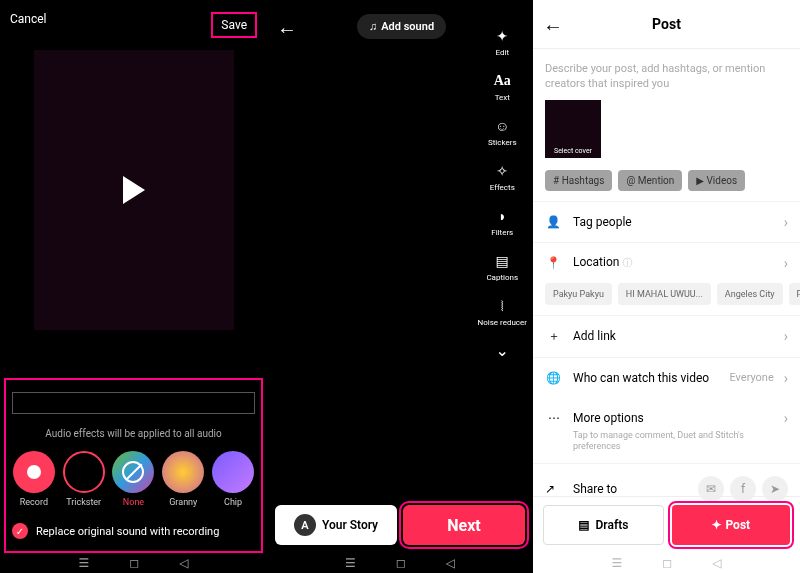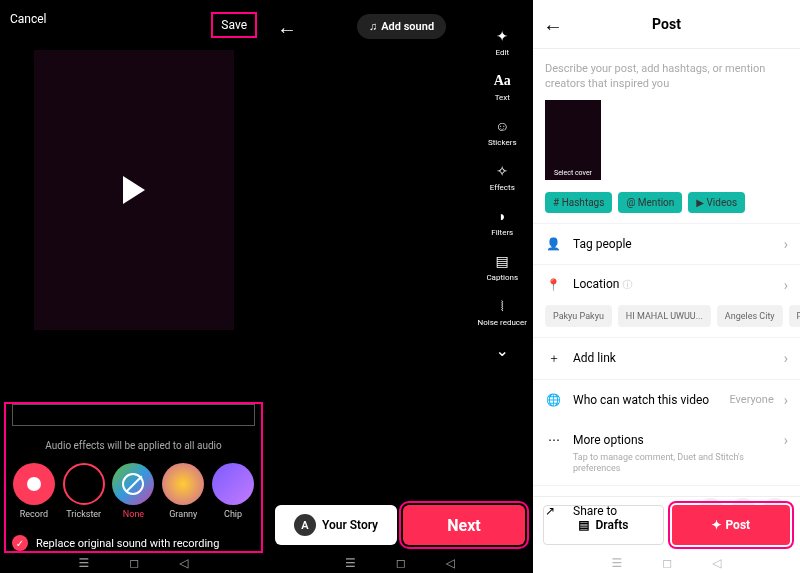--- a/index.html
+++ b/index.html
@@ -7,21 +7,21 @@
   .screen { position: relative; height: 573px; overflow: hidden; }
   .s1 { width: 267px; background: #000; color: #fff; }
   .s2 { width: 266px; background: #000; color: #fff; }
   .s3 { width: 267px; background: #fff; color: #000; }
 
   
   .s1-top { display: flex; justify-content: space-between; padding: 12px 10px; font-size: 12px; }
   .s1-save { border: 2px solid #ff0080; padding: 4px 8px; }
   .s1-video { width: 200px; height: 280px; margin: 0 auto; background: #150510; display: flex; align-items: center; justify-content: center; }
   .play-tri { width: 0; height: 0; border-left: 22px solid #fff; border-top: 14px solid transparent; border-bottom: 14px solid transparent; }
-  .s1-lower { position: absolute; bottom: 20px; left: 4px; right: 4px; border: 2px solid #ff0080; padding: 0 6px; }
+  .s1-lower { position: absolute; bottom: 20px; left: 4px; right: 4px; border: 2px solid #ff0080; padding: 12px 6px; }
   .s1-wave { height: 22px; border: 1px solid #555; margin-bottom: 14px; }
   .s1-hint { text-align: center; color: #aaa; font-size: 10px; margin-bottom: 12px; }
   .effects-row { display: flex; gap: 6px; justify-content: flex-start; }
   .effect { display: flex; flex-direction: column; align-items: center; gap: 4px; width: 48px; }
   .effect .circle { width: 42px; height: 42px; border-radius: 50%; background: #333; display: flex; align-items: center; justify-content: center; overflow: hidden; }
   .effect:nth-child(1) .circle { background: #ff3b5c; }
   .effect:nth-child(2) .circle { background: #000; border: 2px solid #ff3b5c; }
   .effect:nth-child(3) .circle { background: linear-gradient(135deg,#6b3,#39d,#c4a); }
   .effect:nth-child(4) .circle { background: radial-gradient(circle,#ffcc33,#cc6699); }
   .effect:nth-child(5) .circle { background: linear-gradient(135deg,#7b5cff,#c47bff); }
@@ -44,23 +44,23 @@
   .story-btn { flex: 1; background: #fff; color: #000; border-radius: 6px; display:flex; align-items:center; justify-content:center; gap:6px; font-size:12px; height:40px; font-weight:600; }
   .story-btn .av { width:22px; height:22px; border-radius:50%; background:#333; color:#fff; display:flex; align-items:center; justify-content:center; font-size:11px; }
   .next-btn { flex: 1; background: #fe2c55; color:#fff; border-radius:6px; display:flex; align-items:center; justify-content:center; font-size:16px; font-weight:700; height:40px; outline: 2px solid #ff0080; outline-offset:2px; }
 
   
   .s3-top { display:flex; align-items:center; padding: 12px 10px; border-bottom:1px solid #eee; }
   .s3-title { flex:1; text-align:center; font-weight:700; font-size:14px; }
   .s3-back { font-size:20px; }
   .desc-row { display:flex; gap:8px; padding:12px;flex-direction:column; }
   .desc-text { flex:1; color:#aaa; font-size:11px; line-height:1.4; }
-  .cover { width:56px; height:80px; background:#150510; color:#fff; font-size:7px; display:flex; align-items:flex-end; justify-content:center; padding:3px; text-align:center; }
+  .cover { width:56px; height:58px; background:#150510; color:#fff; font-size:7px; display:flex; align-items:flex-end; justify-content:center; padding:3px; text-align:center; }
   .chips { display:flex; gap:6px; padding:0 12px 10px; }
-  .chip { background:#14b8a6; color:#333; font-size:10px; padding:5px 8px; border-radius:4px; display:flex; align-items:center; gap:2px; }
+  .chip { background:#a3a3a3; color:#333; font-size:10px; padding:5px 8px; border-radius:4px; display:flex; align-items:center; gap:2px; }
   .setting-row { display:flex; align-items:center; padding:12px 12px; font-size:12px; gap:10px; border-top:1px solid #f2f2f2; }
   .setting-row .ico { width:18px; display:flex; justify-content:center; }
   .setting-row .txt { flex:1; }
   .setting-row .chev { color:#aaa; font-size:14px; }
   .setting-row .val { color:#aaa; font-size:11px; }
   .loc-chips { display:flex; gap:6px; padding:0 12px 10px; overflow:hidden; }
   .loc-chip { background:#f1f1f1; color:#666; font-size:9px; padding:6px 8px; border-radius:4px; white-space:nowrap; }
   .sub-text { color:#aaa; font-size:9px; padding:0 40px 10px; line-height:1.3; }
   .share-row { display:flex; align-items:center; padding:12px; font-size:12px; gap:10px; border-top:1px solid #f2f2f2; }
   .share-row .ico { width:18px; }

